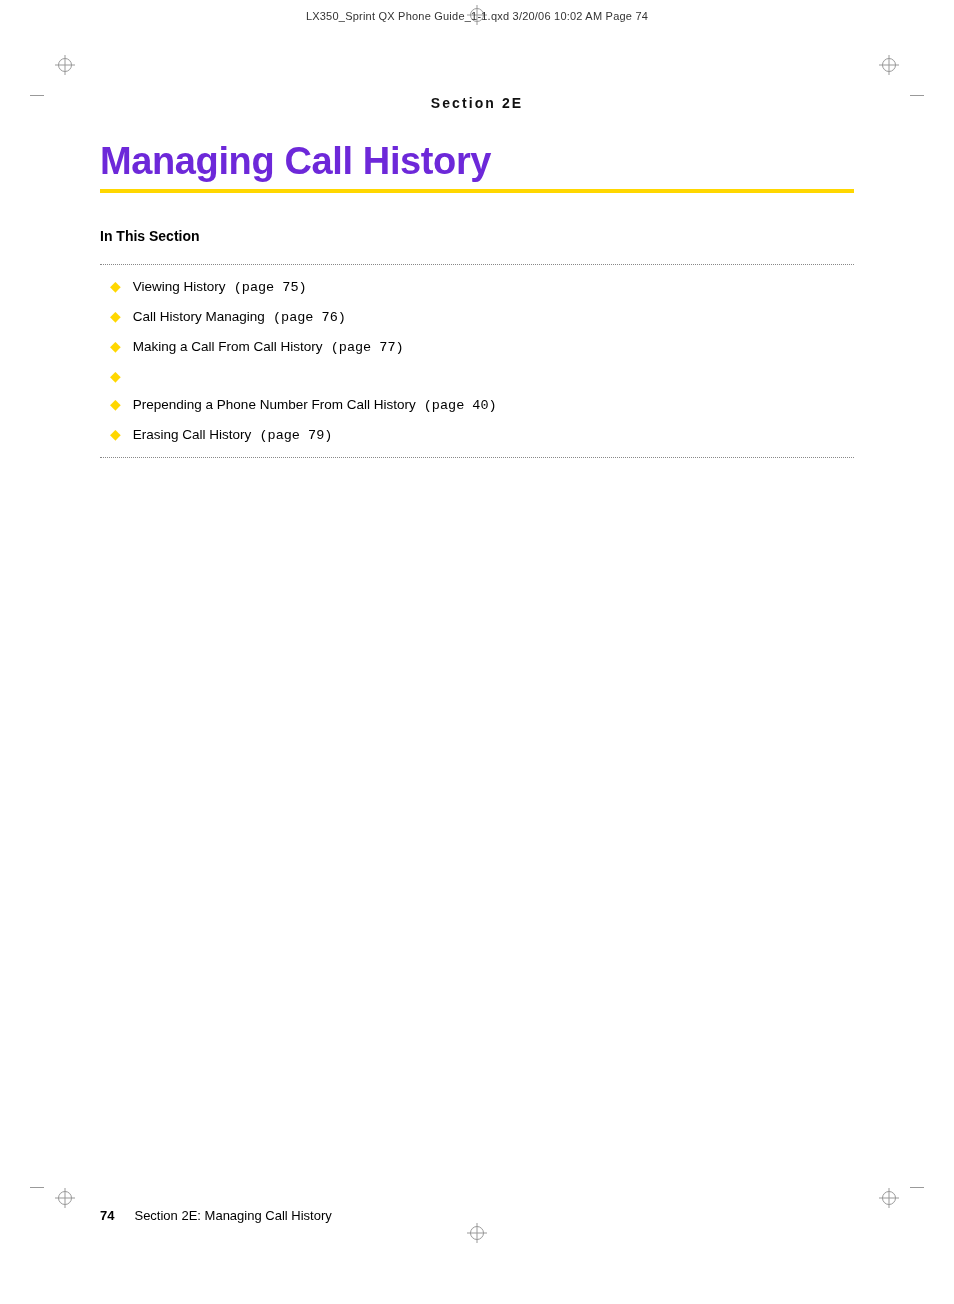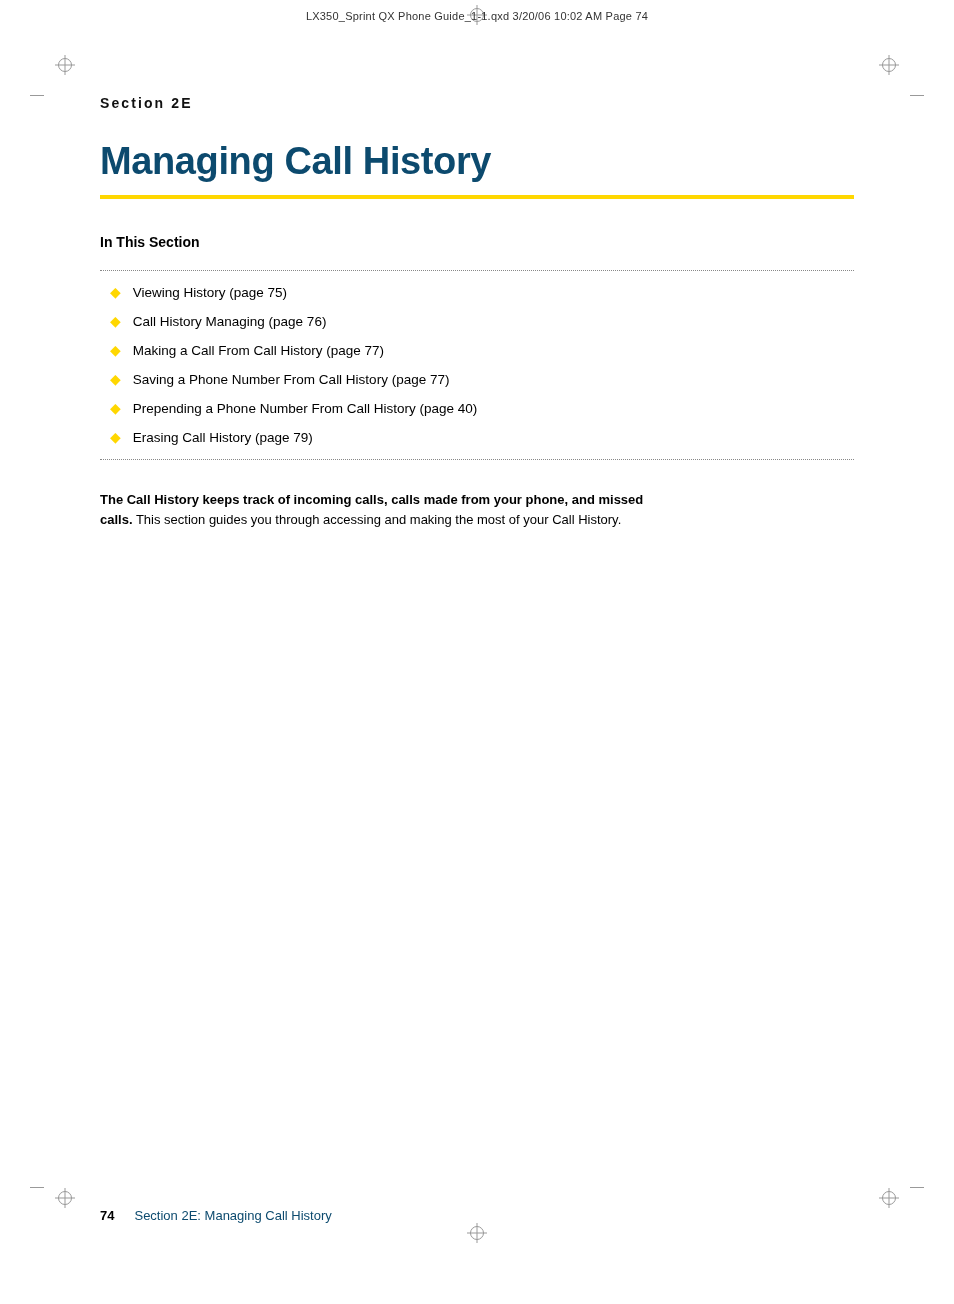--- a/index.html
+++ b/index.html
@@ -114,37 +114,37 @@
     .content {
       position: absolute;
       top: 95px;
       left: 100px;
       right: 100px;
       bottom: 80px;
     }
 
     
     .section-label {
-      text-align: left;
+      text-align: center;
       font-family: Arial, Helvetica, sans-serif;
       font-size: 14px;
       font-weight: bold;
       letter-spacing: 0.15em;
       color: #111;
       margin-bottom: 30px;
     }
 
     
     .page-title {
       font-family: Arial, Helvetica, sans-serif;
       font-size: 38px;
       font-weight: 900;
-      color: #0c4a6e;
+      color: #6d28d9;
       line-height: 1.1;
-      margin-bottom: 12px;
+      margin-bottom: 6px;
       letter-spacing: -0.01em;
     }
 
     
     .title-underline {
       width: 100%;
       height: 4px;
       background: #FFD700;
       margin-bottom: 35px;
     }
@@ -195,20 +195,21 @@
       flex-shrink: 0;
       line-height: 1;
     }
 
     .toc-item-bold {
       font-weight: normal;
     }
 
     .toc-item-normal {
       font-weight: normal;
+      font-family: Liberation Mono, monospace;
     }
 
     
     .body-paragraph {
       font-family: Arial, Helvetica, sans-serif;
       font-size: 13px;
       line-height: 1.55;
       color: #000;
       max-width: 560px;
     }
@@ -231,21 +232,21 @@
       font-family: Arial, Helvetica, sans-serif;
       font-size: 13px;
       font-weight: bold;
       color: #000;
       margin-right: 20px;
     }
 
     .footer-text {
       font-family: Arial, Helvetica, sans-serif;
       font-size: 13px;
-      color: #0c4a6e;
+      color: #000000;
     }
   </style>
 </head>
 <body>
 
 <div class="page-container">
 
   <div class="reg-mark reg-top-left">
       <div class="circle"></div>
     </div>
@@ -301,43 +302,37 @@
         </span>
       </li>
       <li class="toc-item">
         <span class="diamond-bullet">◆</span>
         <span>
           <span class="toc-item-bold">Making a Call From Call History</span><span class="toc-item-normal"> (page 77)</span>
         </span>
       </li>
       <li class="toc-item">
         <span class="diamond-bullet">◆</span>
-        <span>
-          <span class="toc-item-bold">Saving a Phone Number From Call History</span><span class="toc-item-normal"> (page 77)</span>
-        </span>
       </li>
       <li class="toc-item">
         <span class="diamond-bullet">◆</span>
         <span>
           <span class="toc-item-bold">Prepending a Phone Number From Call History</span><span class="toc-item-normal"> (page 40)</span>
         </span>
       </li>
       <li class="toc-item">
         <span class="diamond-bullet">◆</span>
         <span>
           <span class="toc-item-bold">Erasing Call History</span><span class="toc-item-normal"> (page 79)</span>
         </span>
       </li>
     </ul>
 
     <hr class="dotted-divider-bottom">
 
-    <p class="body-paragraph">
-      <span class="body-bold">The Call History keeps track of incoming calls, calls made from your phone, and missed calls.</span><span> This section guides you through accessing and making the most of your Call History.</span>
-    </p>
 
   </div>
 
   <div class="footer">
     <span class="footer-page-num">74</span>
     <span class="footer-text">Section 2E: Managing Call History</span>
   </div>
 
 </div>
 

